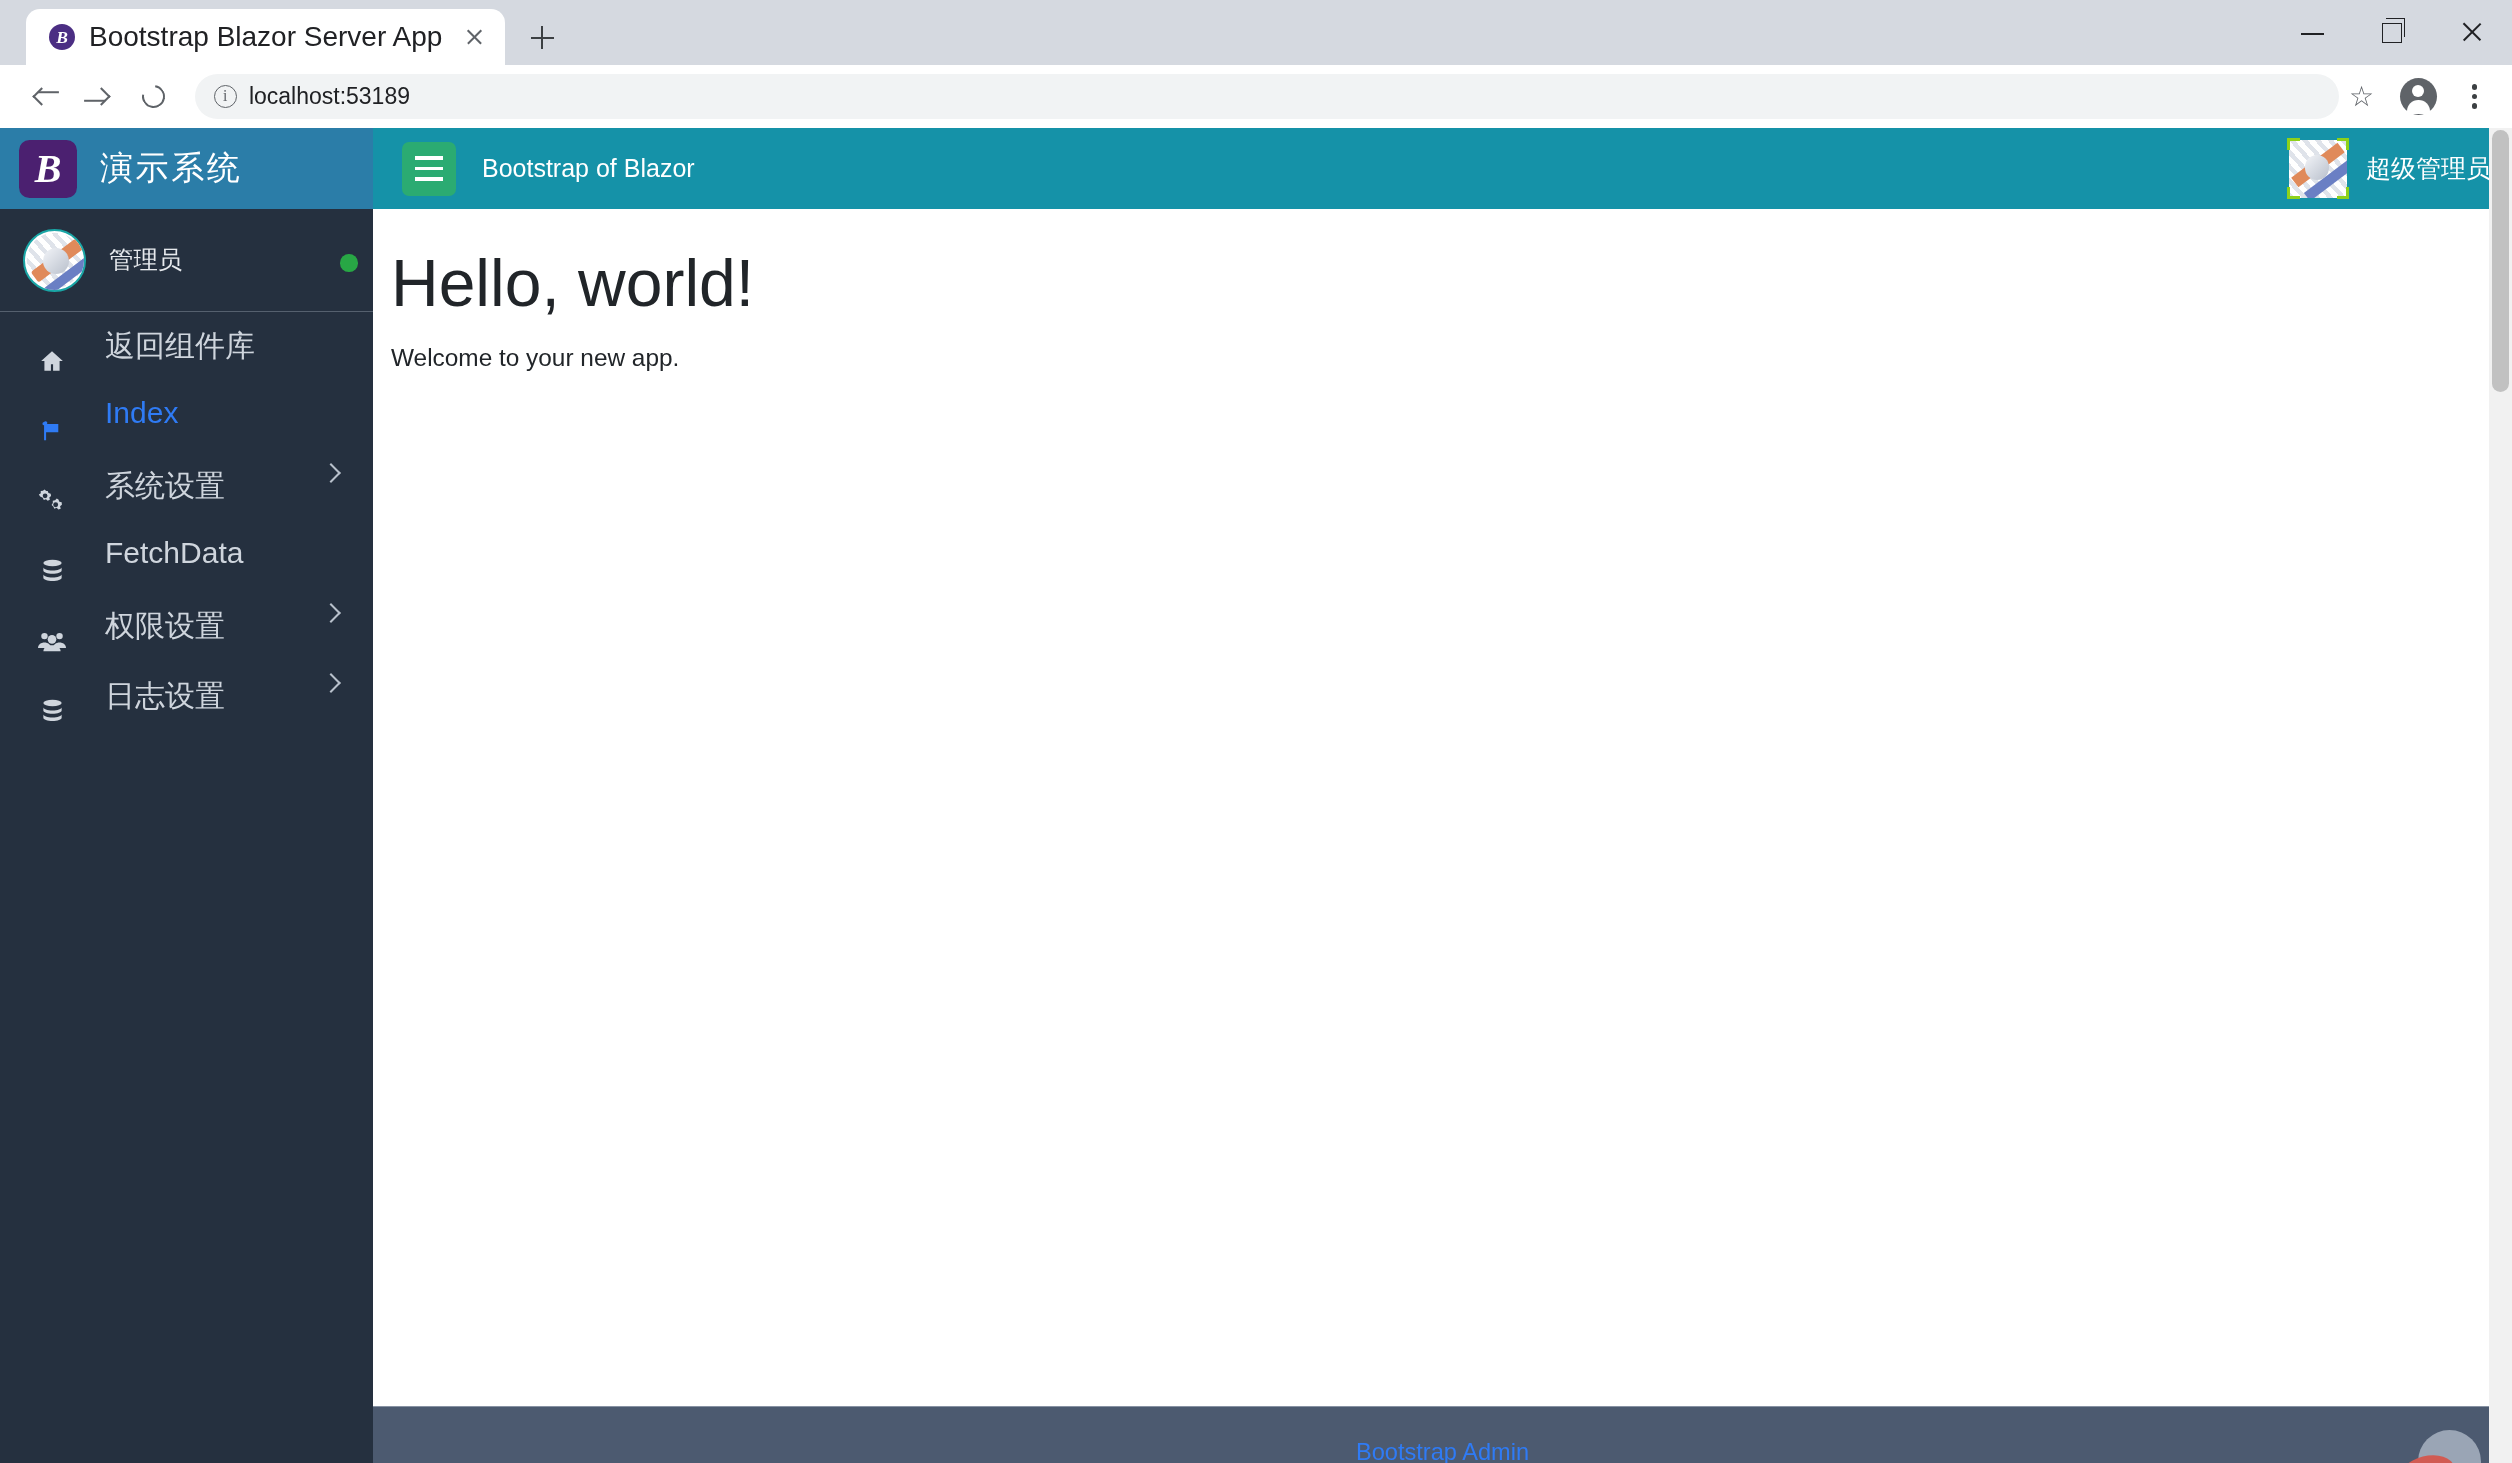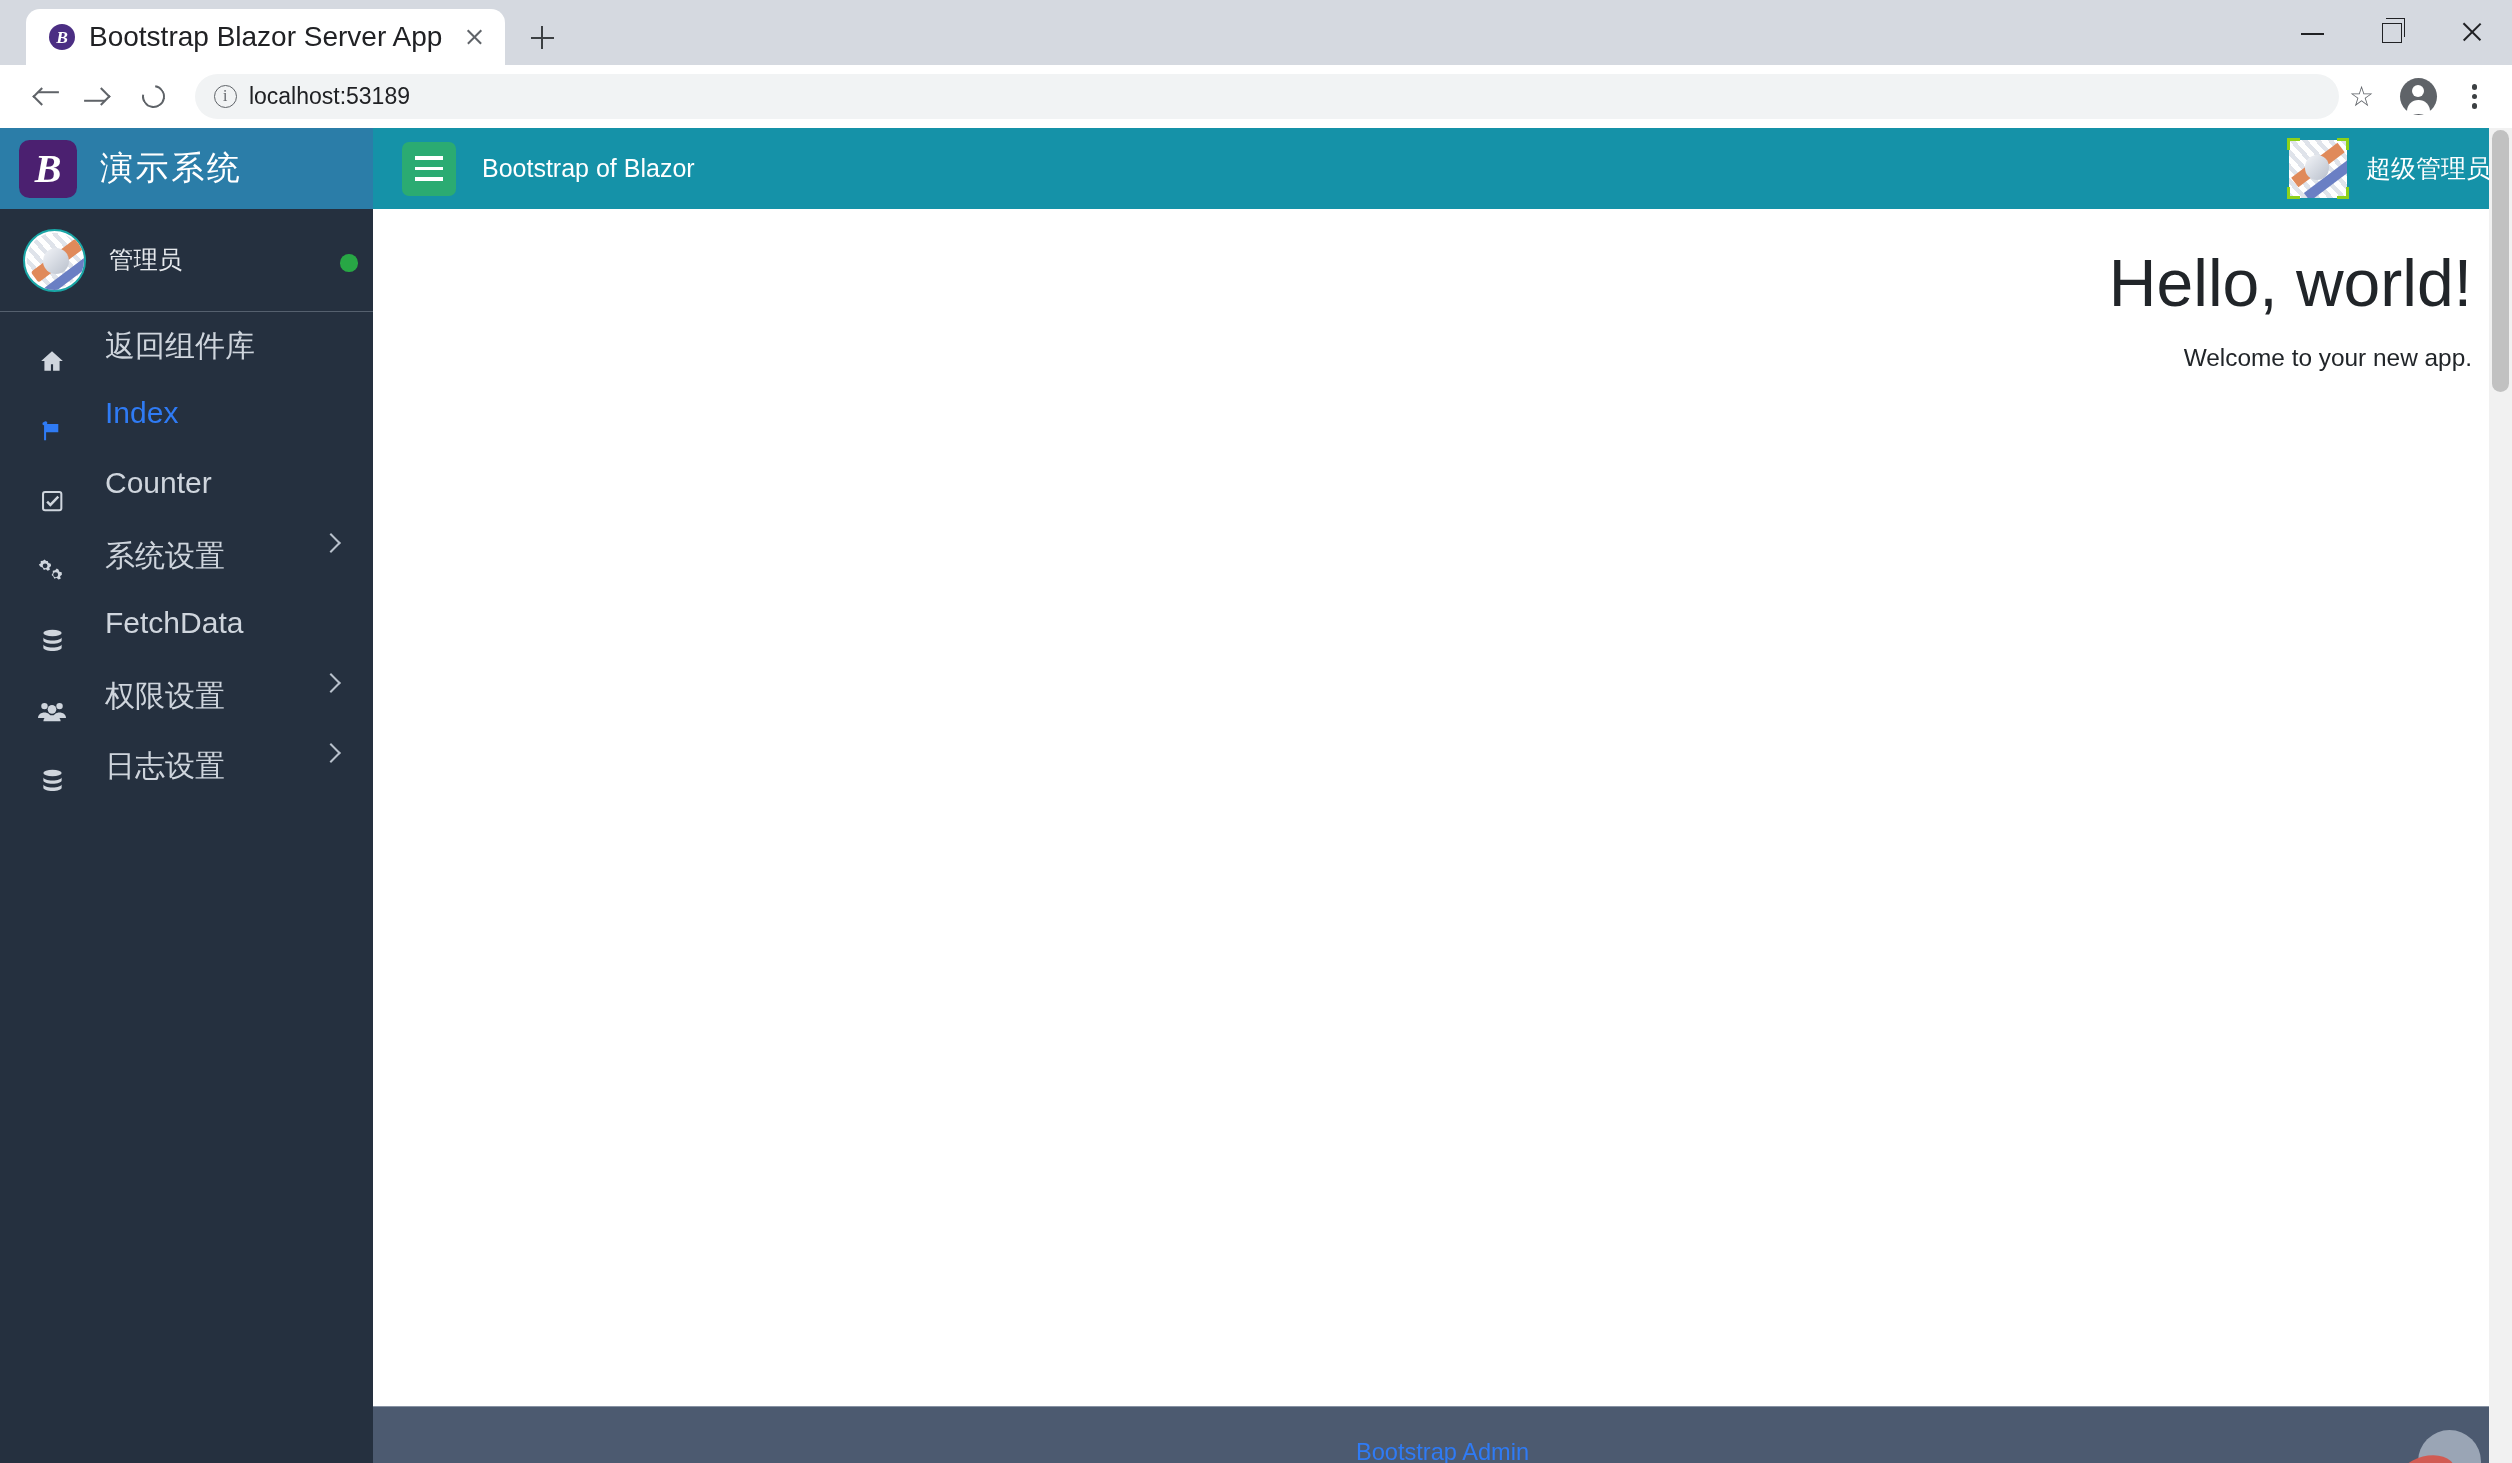--- a/index.html
+++ b/index.html
@@ -277,24 +277,23 @@
   }
   .avatar-frame .cn.tl { left: -1.7px; top: -1.7px; border-right: 0; border-bottom: 0; }
   .avatar-frame .cn.tr { right: -1.7px; top: -1.7px; border-left: 0; border-bottom: 0; }
   .avatar-frame .cn.bl { left: -1.7px; bottom: -1.7px; border-right: 0; border-top: 0; }
   .avatar-frame .cn.br { right: -1.7px; bottom: -1.7px; border-left: 0; border-top: 0; }
   .topbar-username { color: #ffffff; font-size: 25px; }
 
   .content {
     flex: 1 1 auto;
     background: #ffffff;
-    padding: 38px 40px 0 40px;
+    padding: 38px 40px 0 18px;
     min-height: 0;
     overflow: hidden;
-    text-align: right;
   }
   .page-title {
     font-size: 66px; font-weight: normal; color: #212529;
     line-height: 1.1; margin-bottom: 24.4px;
   }
   .page-sub { font-size: 24.4px; color: #212529; margin-bottom: 40px; }
   .alert {
     background: #d6d8d9;
     border: 0.9px solid #c6c8ca;
     border-radius: 7px;
@@ -406,29 +405,20 @@
 
         <div class="menu-item active">
           <span class="menu-ico">
             <svg width="24.4" height="24.4" viewBox="0 0 24 24" fill="currentColor">
                 <path d="M4 3a1.6 1.6 0 1 0 0 3.2V21h2V13h12V5H6.9A1.6 1.6 0 0 0 4 3z"></path>
               </svg>
           </span>
           <span class="menu-label">Index</span>
         </div>
 
-        <div class="menu-item">
-          <span class="menu-ico">
-            <svg width="24.4" height="24.4" viewBox="0 0 24 24" fill="none" stroke="currentColor" stroke-width="2">
-                <rect x="3" y="3" width="18" height="18" rx="2"></rect>
-                <path d="M7 12.5l3.2 3.2L18 7.5" stroke-width="2.4"></path>
-              </svg>
-          </span>
-          <span class="menu-label">Counter</span>
-        </div>
 
         <div class="menu-item">
           <span class="menu-ico">
             <svg width="28" height="24.4" viewBox="0 0 26 22" fill="currentColor">
                 <path d="M9 1.5l.7 2 2.1.5.3 2.2-1.6 1.4.5 2.1-2 .9-1.6-1.5-2 .7-1-1.9L2 6.6.8 4.8l1.8-1.2-.1-2.1 2.1-.3L6 .2l1.7 1.4z"></path>
                 <circle cx="6.6" cy="6" r="2.2" fill="#25303f"></circle>
                 <path d="M19 9.5l.8 2.1 2.2.4.2 2.3-1.7 1.4.6 2.2-2.1.9-1.7-1.6-2.1.8-1-2-1.6-1.4 1.2-1.9-.1-2.2 2.2-.3 1.5-1.8z"></path>
                 <circle cx="16.4" cy="14.3" r="2.3" fill="#25303f"></circle>
               </svg>
           </span>

